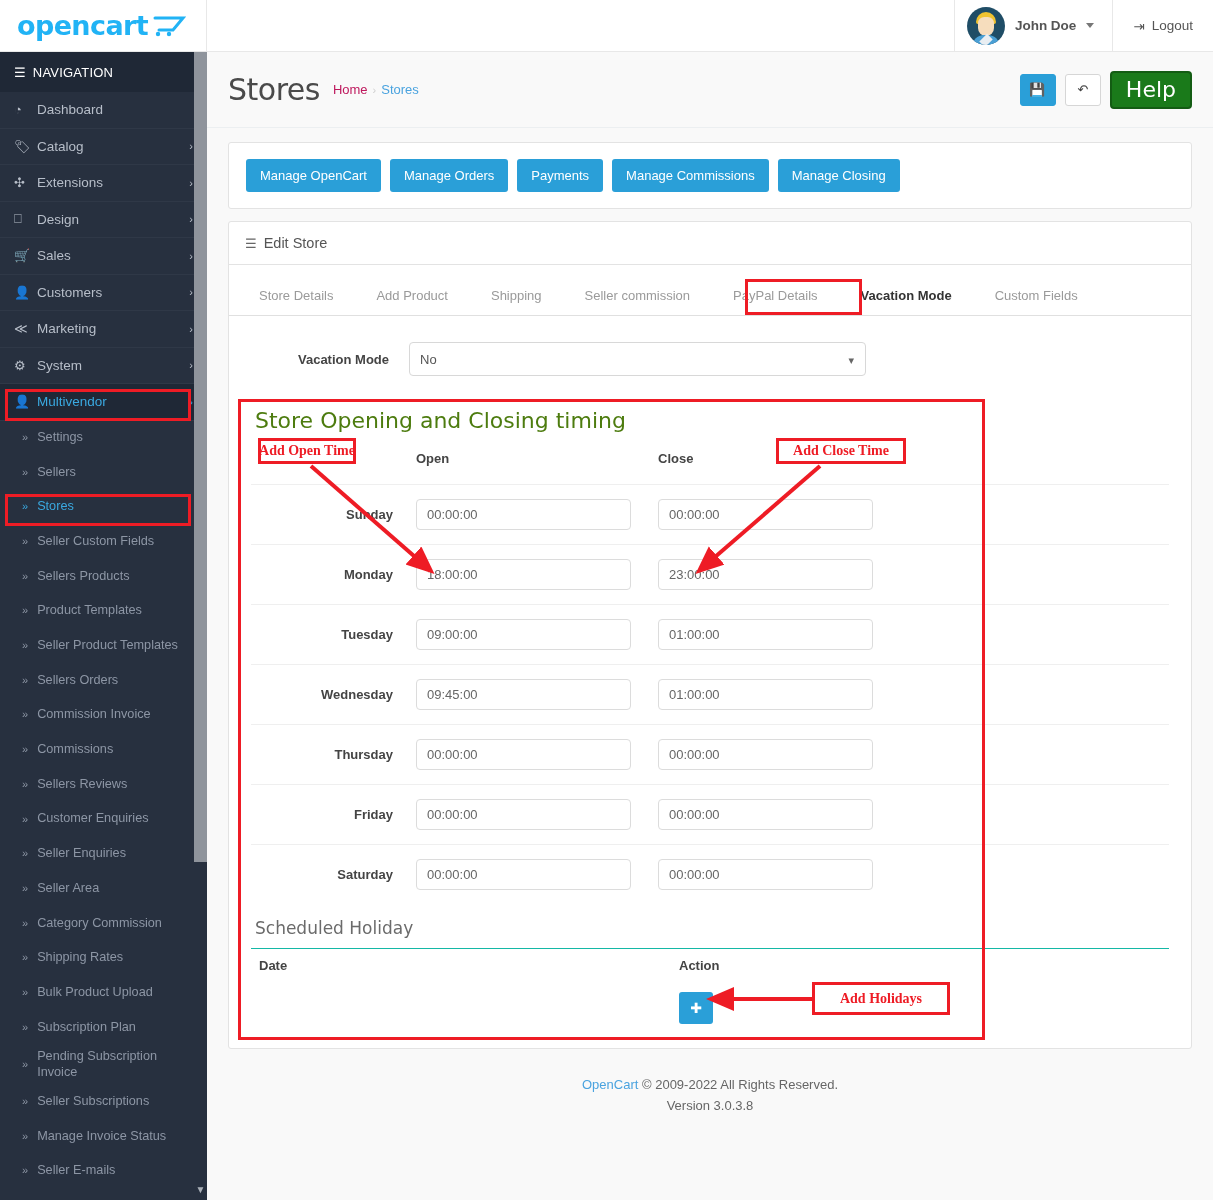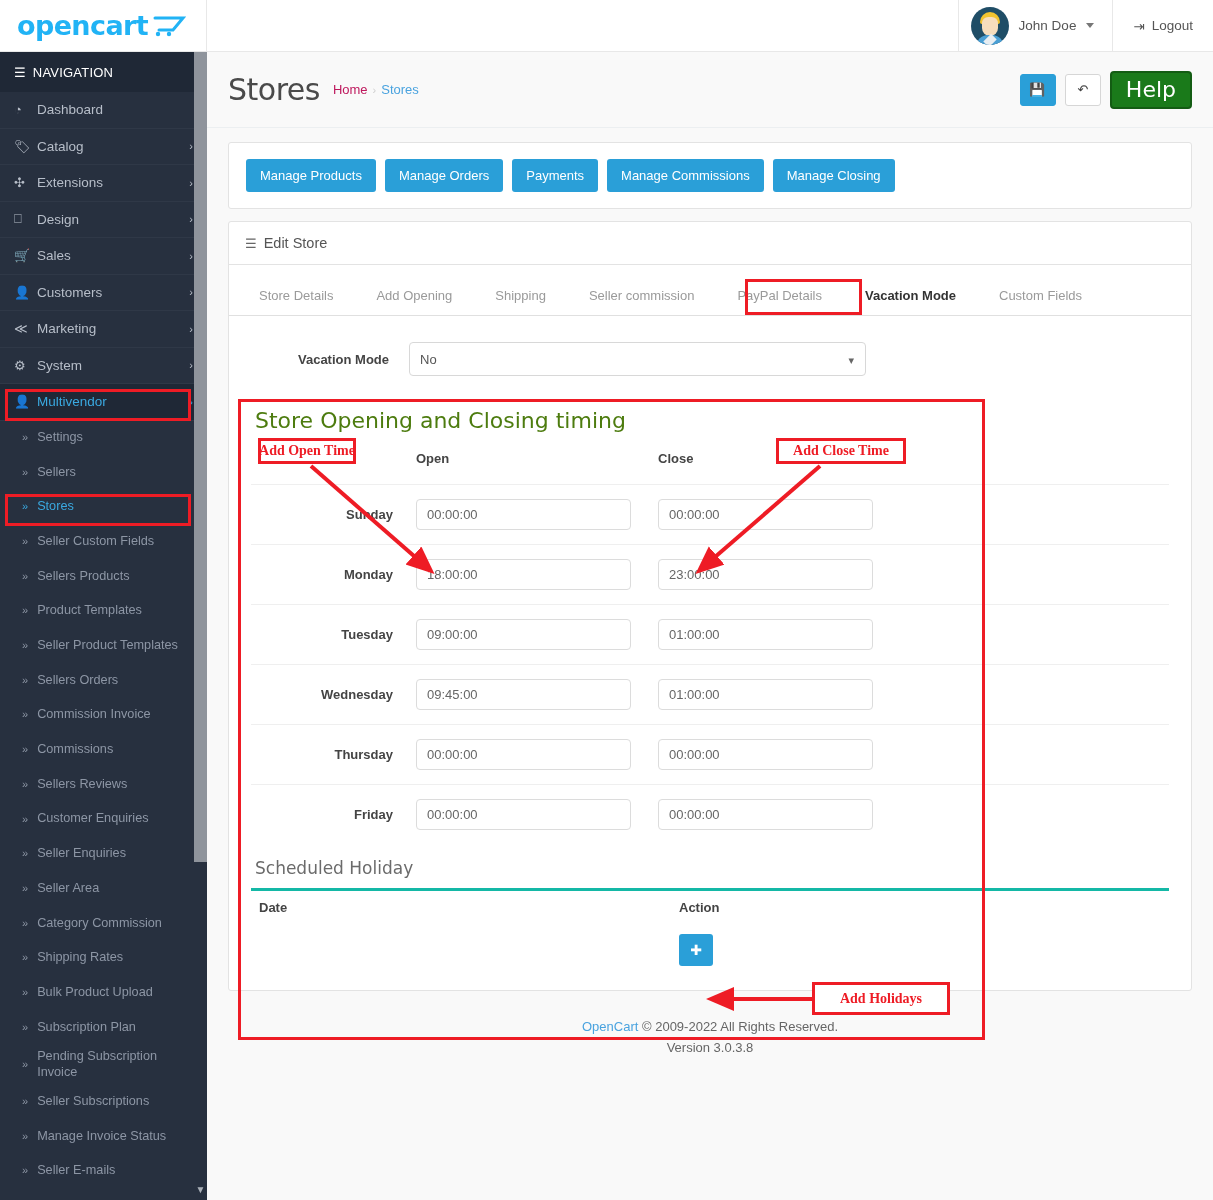--- a/index.html
+++ b/index.html
@@ -26,21 +26,21 @@
     letter-spacing: -0.6px; font-family: "DejaVu Sans", sans-serif;
   }
   .logo-cart { margin-left: 5px; position: relative; display:inline-block; width: 36px; height: 24px; }
   .logo-cart svg { position: absolute; left: 0; top: 0; }
   #topbar-right {
     margin-left: auto; display: flex; align-items: center; height: 52px;
   }
   #user-menu {
     display: flex; align-items: center; gap: 10px;
     padding: 0 18px 0 12px; height: 52px;
-    border-left: 1px solid #e8e8e8; border-right: 1px solid #e8e8e8;
+    border-left: 1px solid #e8e8e8; border-right: 1px solid #e8e8e8; font-weight: bold;
   }
   #avatar {
     width: 38px; height: 38px; border-radius: 50%;
     background: #1f4d66; overflow: hidden; position: relative; flex: none;
   }
   .av-hair { position:absolute; left:9px; top:5px; width:20px; height:12px;
     background:#f0c330; border-radius: 10px 10px 2px 2px; }
   .av-face { position:absolute; left:11px; top:10px; width:16px; height:19px;
     background:#f6ddbd; border-radius: 7px 7px 9px 9px; }
   .av-body { position:absolute; left:5px; top:28px; width:28px; height:12px;
@@ -203,21 +203,21 @@
     font-family: "Liberation Sans", sans-serif;
   }
 
   .holiday-title {
     font-size: 17px; color: #6b6b6b; font-weight: normal;
     font-family: "DejaVu Sans", sans-serif; padding: 14px 0 10px 4px;
   }
   table.holidays { width: 100%; border-collapse: collapse; }
   table.holidays th {
     font-size: 13px; color: #444; font-weight: bold; text-align: left;
-    padding: 9px 0; border-top: 3px solid #14b8a6;
+    padding: 9px 0; border-top: 1px solid #14b8a6;
   }
   table.holidays th.date-col { width: 428px; padding-left: 8px; }
   table.holidays td { padding: 10px 0 24px 0; }
   #add-holiday-btn {
     width: 34px; height: 32px; background: #2a9fd8; border: none;
     border-radius: 3px; color: #fff; font-size: 14px; display:flex;
     align-items:center; justify-content:center;
   }
 
   #footer {
@@ -438,36 +438,36 @@
         <span>↶</span>
       </div>
       <div id="help-btn">Help</div>
     </div>
   </div>
 
   <div id="panel-wrap">
 
     <div class="panel">
       <div id="btn-bar">
-          <button class="bluebtn">Manage Products</button>
+          <button class="bluebtn">Manage OpenCart</button>
           <button class="bluebtn">Manage Orders</button>
           <button class="bluebtn">Payments</button>
           <button class="bluebtn">Manage Commissions</button>
           <button class="bluebtn">Manage Closing</button>
         </div>
     </div>
 
     <div class="panel">
       <div id="edit-head">
         <span class="lines-icon">☰</span>
         <span>Edit Store</span>
       </div>
       <div id="tabs">
           <div class="tab">Store Details</div>
-          <div class="tab">Add Opening</div>
+          <div class="tab">Add Product</div>
           <div class="tab">Shipping</div>
           <div class="tab">Seller commission</div>
           <div class="tab">PayPal Details</div>
           <div class="tab active">Vacation Mode</div>
           <div class="tab">Custom Fields</div>
         </div>
 
       <div id="tab-body">
 
         <div class="form-row">
@@ -516,20 +516,26 @@
                   <td></td>
                 </tr>
                 <tr>
                   <td class="day-cell">Thursday</td>
                   <td><input class="timefield" type="text" value="00:00:00" style=""></td>
                   <td><input class="timefield" type="text" value="00:00:00" style=""></td>
                   <td></td>
                 </tr>
                 <tr>
                   <td class="day-cell">Friday</td>
+                  <td><input class="timefield" type="text" value="00:00:00" style=""></td>
+                  <td><input class="timefield" type="text" value="00:00:00" style=""></td>
+                  <td></td>
+                </tr>
+                <tr>
+                  <td class="day-cell">Saturday</td>
                   <td><input class="timefield" type="text" value="00:00:00" style=""></td>
                   <td><input class="timefield" type="text" value="00:00:00" style=""></td>
                   <td></td>
                 </tr>
               </tbody>
           </table>
 
           <div class="holiday-title">Scheduled Holiday</div>
           <table class="holidays">
             <thead>

